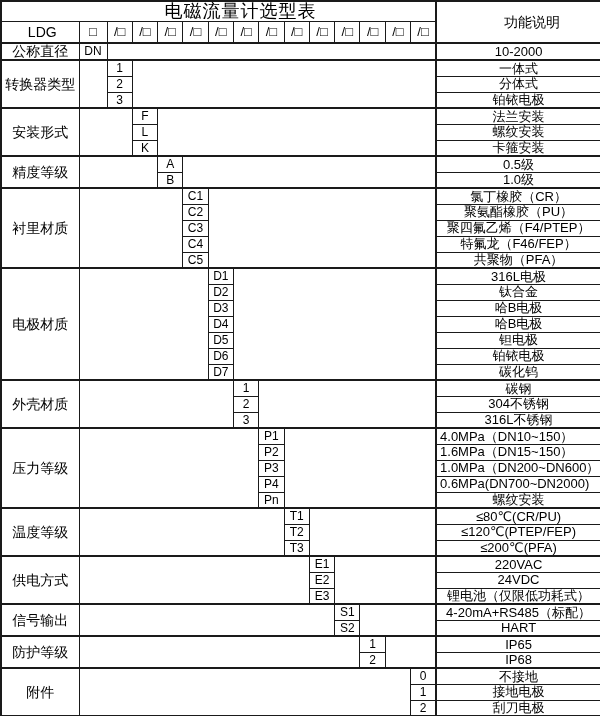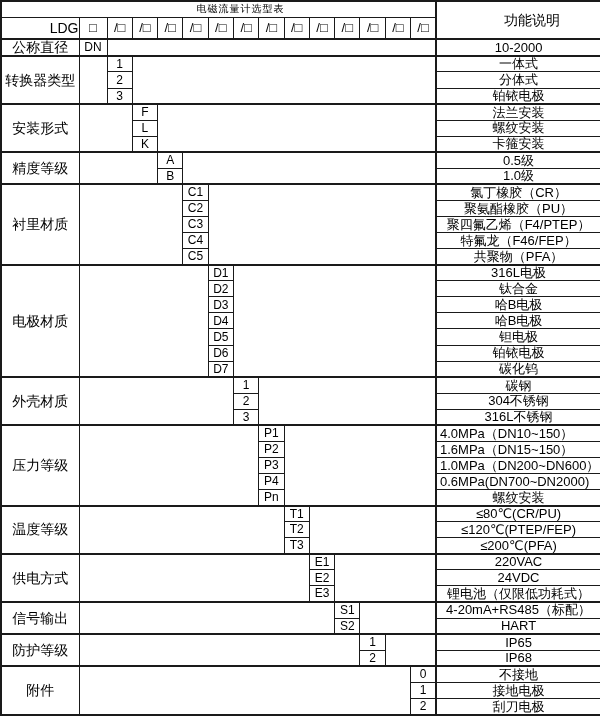--- a/index.html
+++ b/index.html
@@ -6,24 +6,24 @@
   body{width:600px;height:716px;font-family:"Liberation Sans","DejaVu Sans",sans-serif;color:#000;}
   table{border-collapse:collapse;table-layout:fixed;width:600px;height:716px;background:#fff;border:2px solid #1a1a1a;}
   col.c-label{width:78px;}
   col.c-first{width:28px;}
   col.c-code{width:25.3px;}
   col.c-desc{width:165px;}
   td{padding:0;font-size:13px;line-height:1.05;text-align:center;border:1px solid #1a1a1a;overflow:hidden;white-space:nowrap;vertical-align:middle;}
   tr{height:16px;}
   tr.r-title{height:16px;}
   tr.r-model{height:22px;}
-  td.title{font-size:10px;letter-spacing:1px;padding-left:44px;}
+  td.title{font-size:18px;letter-spacing:1px;padding-left:44px;}
   td.fn-head{font-size:14px;border-left:2px solid #1a1a1a;padding-left:27px;}
   td.lbl{font-size:14px;}
-  td.lbl-left{text-align:right;padding-left:4px;}
+  td.lbl-left{text-align:center;padding-left:4px;}
   td.code{font-size:12px;}
   td.box{font-size:13px;}
   td.desc{border-left:2px solid #1a1a1a;}
   td.ta-l{text-align:left;padding-left:3px;}
   tr.sec td{border-top-width:2px;}
 </style>
 </head>
 <body>
 
 <table>

